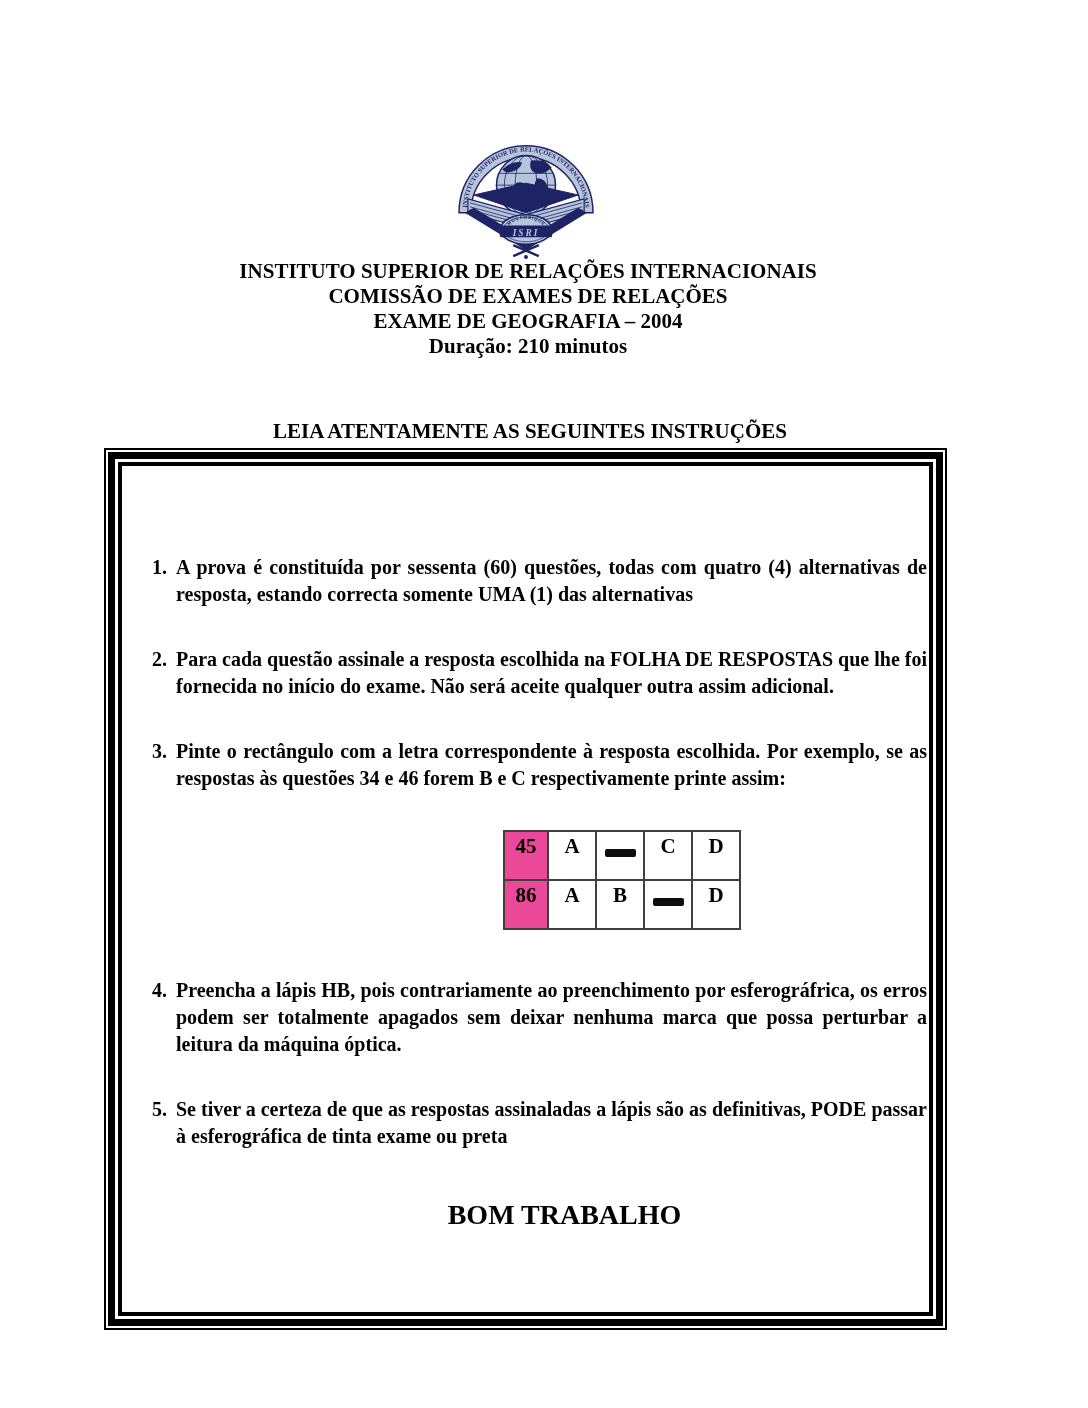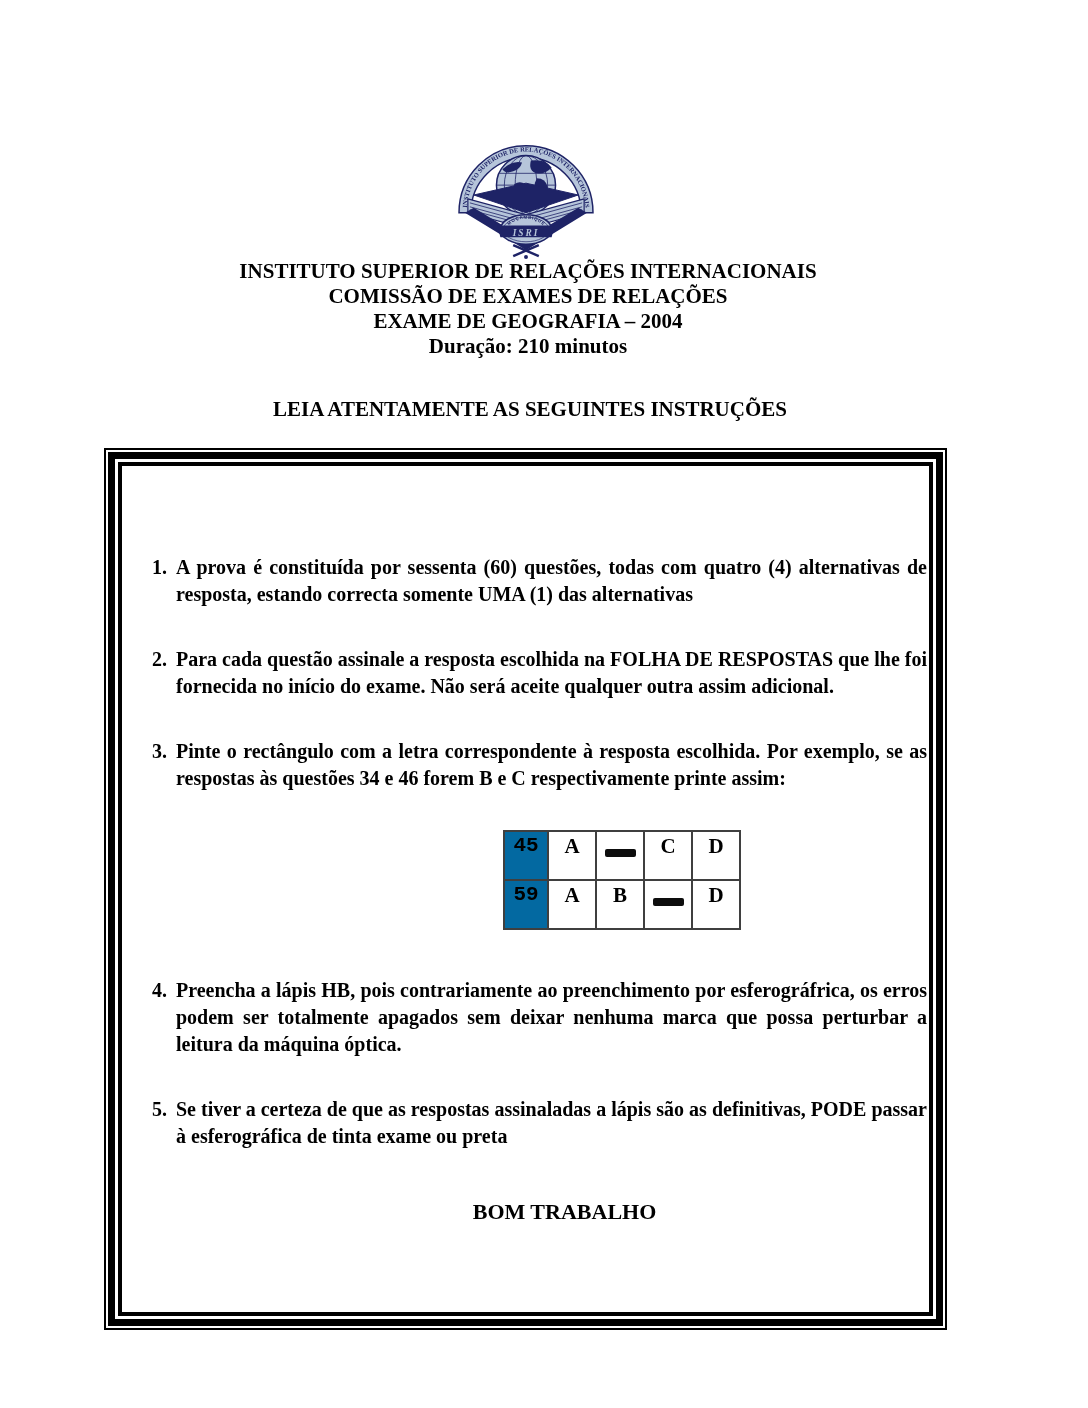--- a/index.html
+++ b/index.html
@@ -26,21 +26,21 @@
     position:absolute;
     top:259px;
     left:0;
     width:1056px;
     text-align:center;
     font-size:21px;
     line-height:25px;
   }
   .leia{
     position:absolute;
-    top:397px;
+    top:419px;
     left:0;
     width:1060px;
     text-align:center;
     font-size:21px;
   }
   
   .box-outer{
     position:absolute;
     left:104px;
     top:448px;
@@ -76,35 +76,34 @@
     border:2px solid #3f3f3f;
     width:46px;
     height:45px;
     text-align:center;
     vertical-align:top;
     font-size:21px;
     padding:2px 0 0 0;
   }
   .example-table td.num-cell{
     width:42px;
-    background:#0369a1;
-    font-family:Liberation Mono, monospace;
+    background:#ec4899;
   }
   .bar{
     width:31px;
     height:8px;
     background:#0d0d0d;
     border-radius:2px;
     margin:15px auto 0 auto;
   }
   
   .closing{
     margin-top:49px;
     text-align:center;
-    font-size:22px;
+    font-size:28px;
     transform:translateX(25px);
   }
 </style>
 </head>
 <body>
 
 <div class="page">
 
   <svg class="logo" viewBox="0 0 150 134">
     <defs>
@@ -182,21 +181,21 @@
                 <tr>
                   <td class="num-cell">45</td>
                   <td>A</td>
                   <td>
                     <div class="bar"></div>
                   </td>
                   <td>C</td>
                   <td>D</td>
                 </tr>
                 <tr>
-                  <td class="num-cell">59</td>
+                  <td class="num-cell">86</td>
                   <td>A</td>
                   <td>B</td>
                   <td>
                     <div class="bar"></div>
                   </td>
                   <td>D</td>
                 </tr>
               </tbody>
           </table>
           <div>

